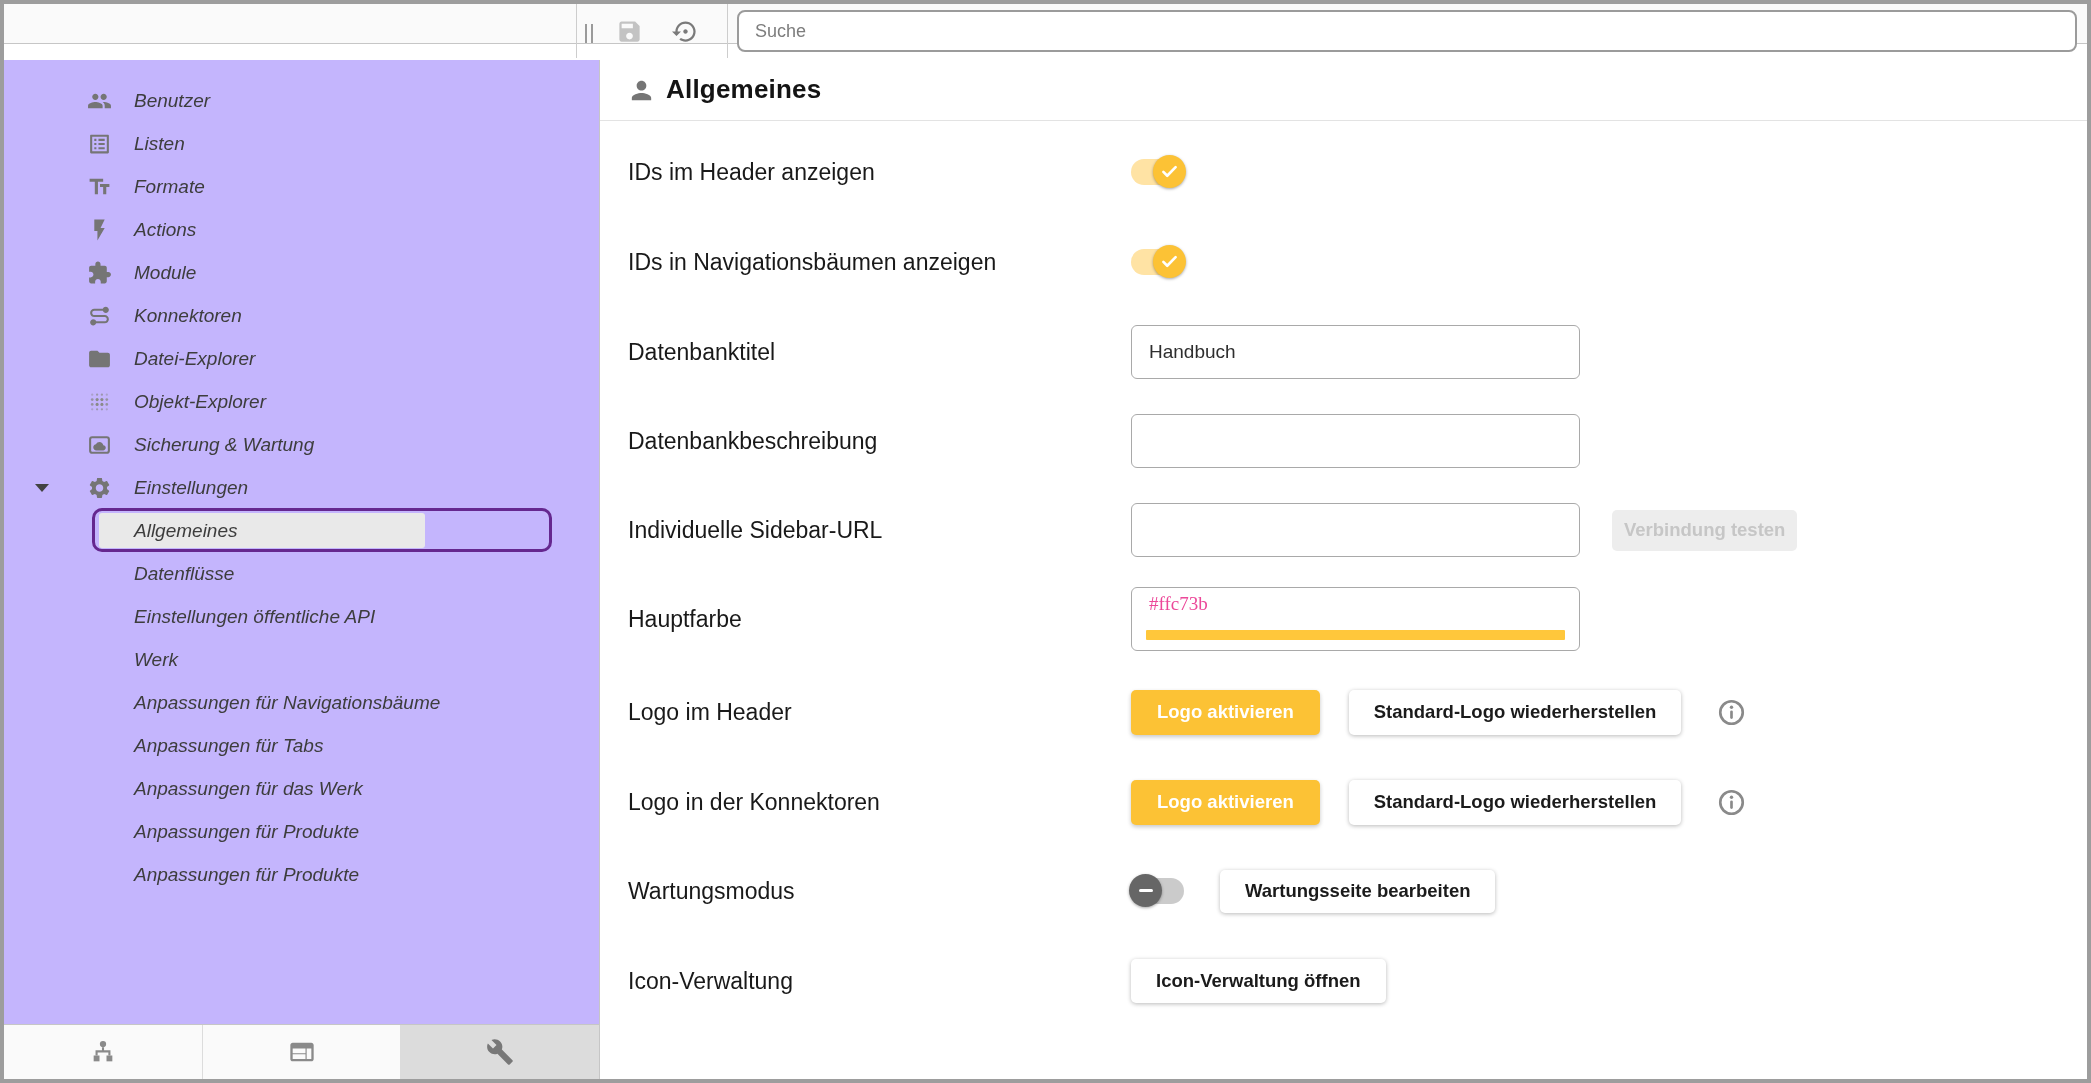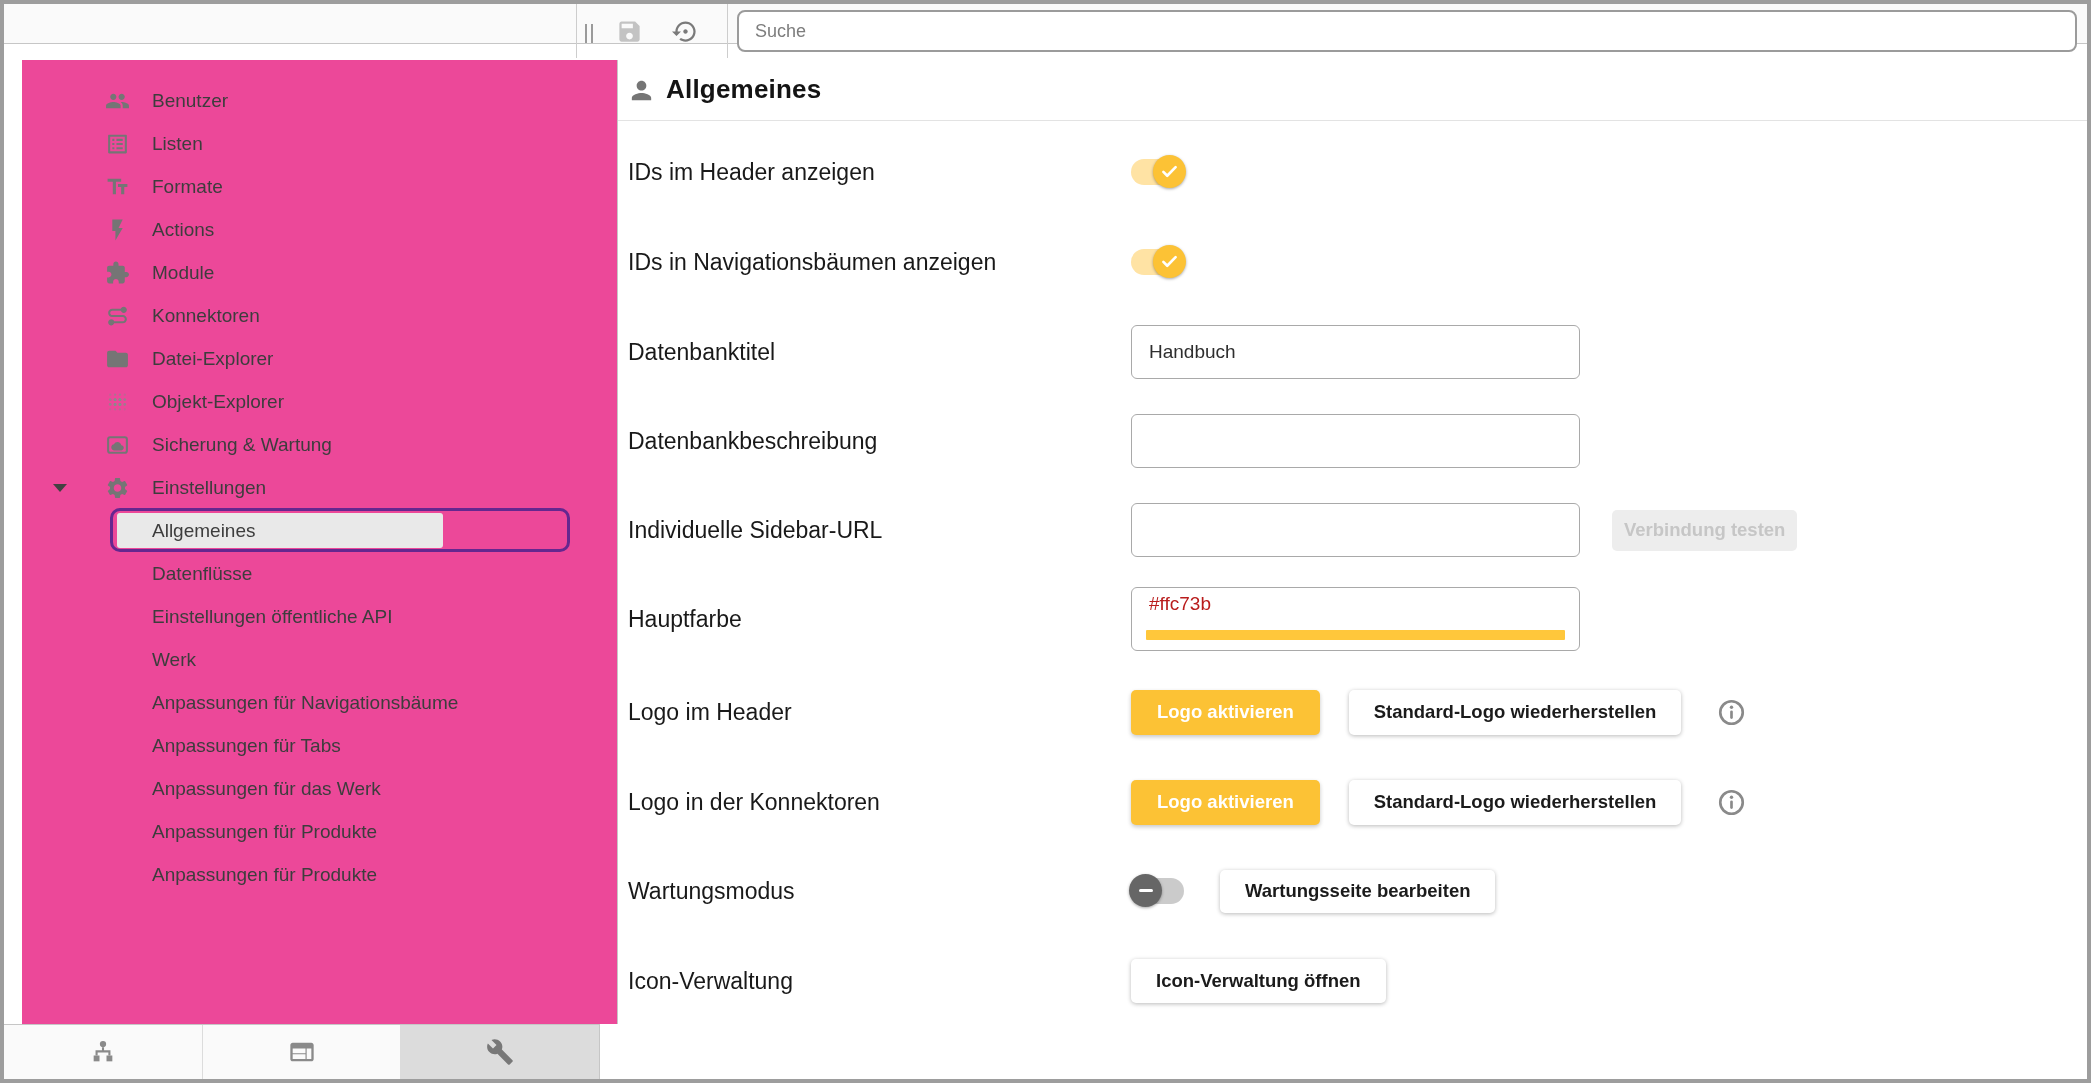--- a/index.html
+++ b/index.html
@@ -10,21 +10,21 @@
 
   
   .toolbar { position:absolute; left:4px; top:4px; right:4px; height:40px; background:#fafafa; border-bottom:1px solid #c6c6c6; z-index:5; }
   .tb-div { position:absolute; top:0; width:1px; height:54px; background:#cdcdcd; }
   .tb-handle { position:absolute; top:20px; width:2px; height:19px; background:#9a9a9a; }
   .tb-icon { position:absolute; top:14px; width:27px; height:27px; }
   .search { position:absolute; left:733px; top:6px; width:1340px; height:42px; border:2px solid #9b9b9b; border-radius:8px; background:#fff; font-family:"Liberation Sans",sans-serif; font-size:18px; color:#555; padding:0 16px; outline:none; }
   .search::placeholder { color:#7d7d7d; }
 
   
-  .sidebar { position:absolute; left:22px; top:60px; width:596px; height:964px; background:#ec4899; border-right:1px solid #c6c6c6; padding-top:19px; z-index:4; }
+  .sidebar { position:absolute; left:4px; top:60px; width:596px; height:964px; background:#c4b5fd; border-right:1px solid #c6c6c6; padding-top:19px; z-index:4;font-style:italic; }
   .srow { position:relative; display:flex; align-items:center; height:43px; cursor:default; }
   .srow .ficon { position:absolute; left:83px; top:50%; transform:translateY(-50%); width:25px; height:25px; }
   .slabel { margin-left:130px; font-size:19px; color:#3d3d3d; white-space:nowrap; z-index:2; }
   .arrow-exp { position:absolute; left:31px; top:50%; transform:translateY(-50%); width:0; height:0; border-left:7px solid transparent; border-right:7px solid transparent; border-top:8px solid #424242; }
   .sel-outline { position:absolute; left:88px; top:-1px; width:460px; height:44px; border:3px solid #65278f; border-radius:10px; z-index:1; }
   .sel-pill { position:absolute; left:95px; top:4px; width:326px; height:35px; background:#e9e9e9; border-radius:3px; z-index:1; }
 
   
   .tabbar { position:absolute; left:4px; top:1024px; width:596px; height:55px; background:#fafafa; border-top:1px solid #c6c6c6; border-right:1px solid #c6c6c6; display:flex; z-index:5; }
   .tab { flex:1; display:flex; align-items:center; justify-content:center; border-right:1px solid #dcdcdc; }
@@ -47,21 +47,21 @@
   .toggle.on  { background:#ffe3a4; }
   .toggle.off { background:#cbcbcb; }
   .thumb { position:absolute; top:-4px; width:33px; height:33px; border-radius:50%; box-shadow:0 1px 3px rgba(0,0,0,.35); display:flex; align-items:center; justify-content:center; }
   .toggle.on  .thumb { left:22px; background:#fcc235; }
   .toggle.off .thumb { left:-2px; background:#666; }
   .thumb .minus { width:14px; height:3px; border-radius:2px; background:#fff; }
 
   
   .tin { width:449px; height:54px; border:1.5px solid #a9a9a9; border-radius:6px; background:#fff; font-family:"Liberation Sans",sans-serif; font-size:19px; color:#2e2e2e; padding:0 17px; outline:none; }
   .tin-color { position:relative; width:449px; height:64px; border:1.5px solid #a9a9a9; border-radius:6px; background:#fff; }
-  .tin-color input { position:absolute; left:0; top:5px; width:100%; border:none; background:transparent; font-family:Liberation Sans, sans-serif; font-size:19px; color:#b91c1c; padding:0 17px; outline:none; }
+  .tin-color input { position:absolute; left:0; top:5px; width:100%; border:none; background:transparent; font-family:Liberation Serif, serif; font-size:19px; color:#ec4899; padding:0 17px; outline:none; }
   .color-bar { position:absolute; left:14px; right:14px; bottom:10px; height:10px; background:#ffc73b; border-radius:1px; }
 
   
   .btn { border:none; border-radius:5px; font-family:"Liberation Sans",sans-serif; cursor:pointer; white-space:nowrap; }
   .btn-amber { height:45px; padding:0 26px; background:#fcc235; color:#fff; font-size:18.5px; font-weight:700; box-shadow:0 2px 4px rgba(0,0,0,.22); }
   .btn-white { height:45px; padding:0 25px; background:#fff; color:#1b1b1b; font-size:18.5px; font-weight:700; box-shadow:0 1px 4px rgba(0,0,0,.28); }
   .btn-disabled { height:41px; padding:0 12px; background:#ededed; color:#c6c6c6; font-size:18.5px; font-weight:600; cursor:default; }
   .info { margin-left:36px; width:29px; height:29px; flex:none; }
 </style>
 </head>

